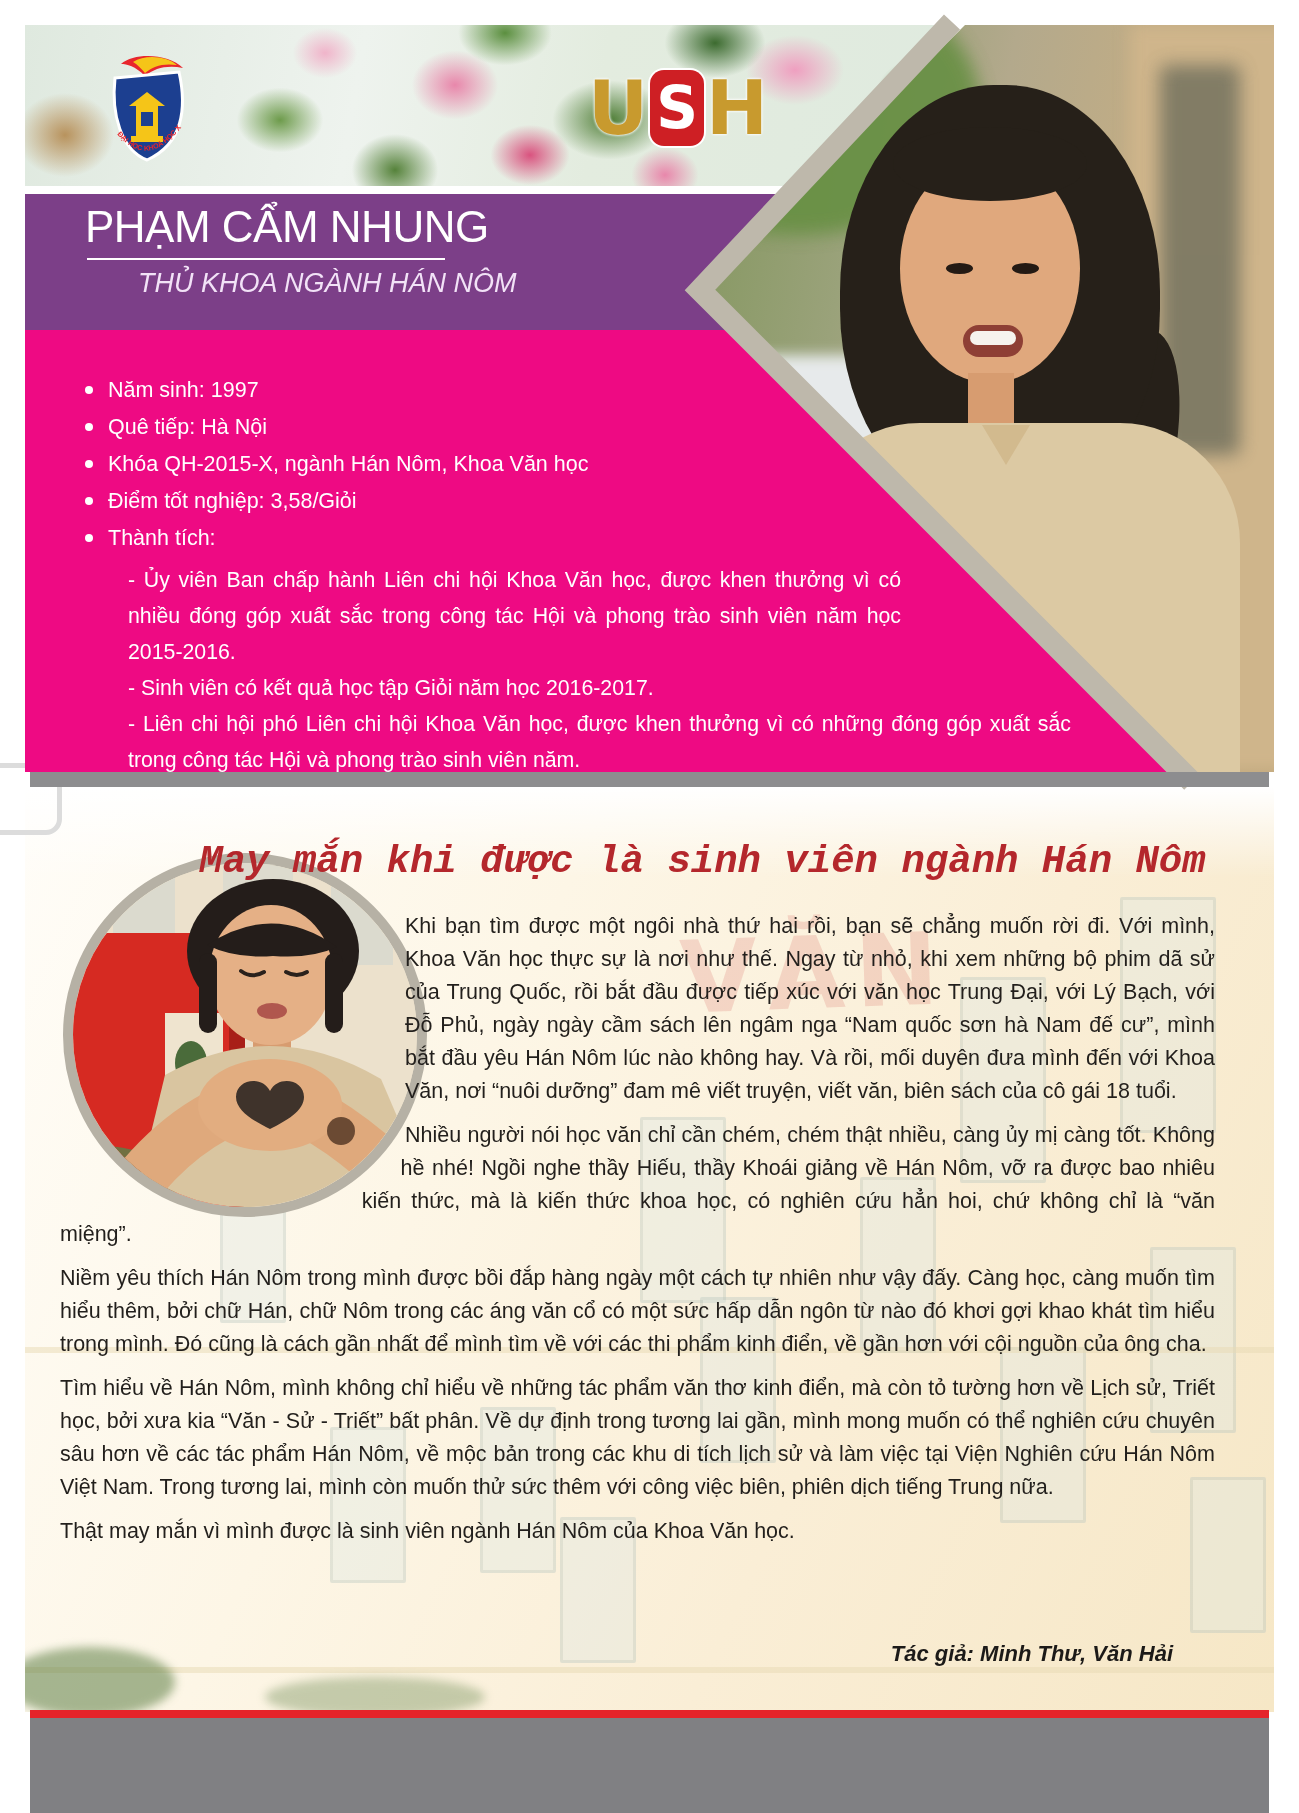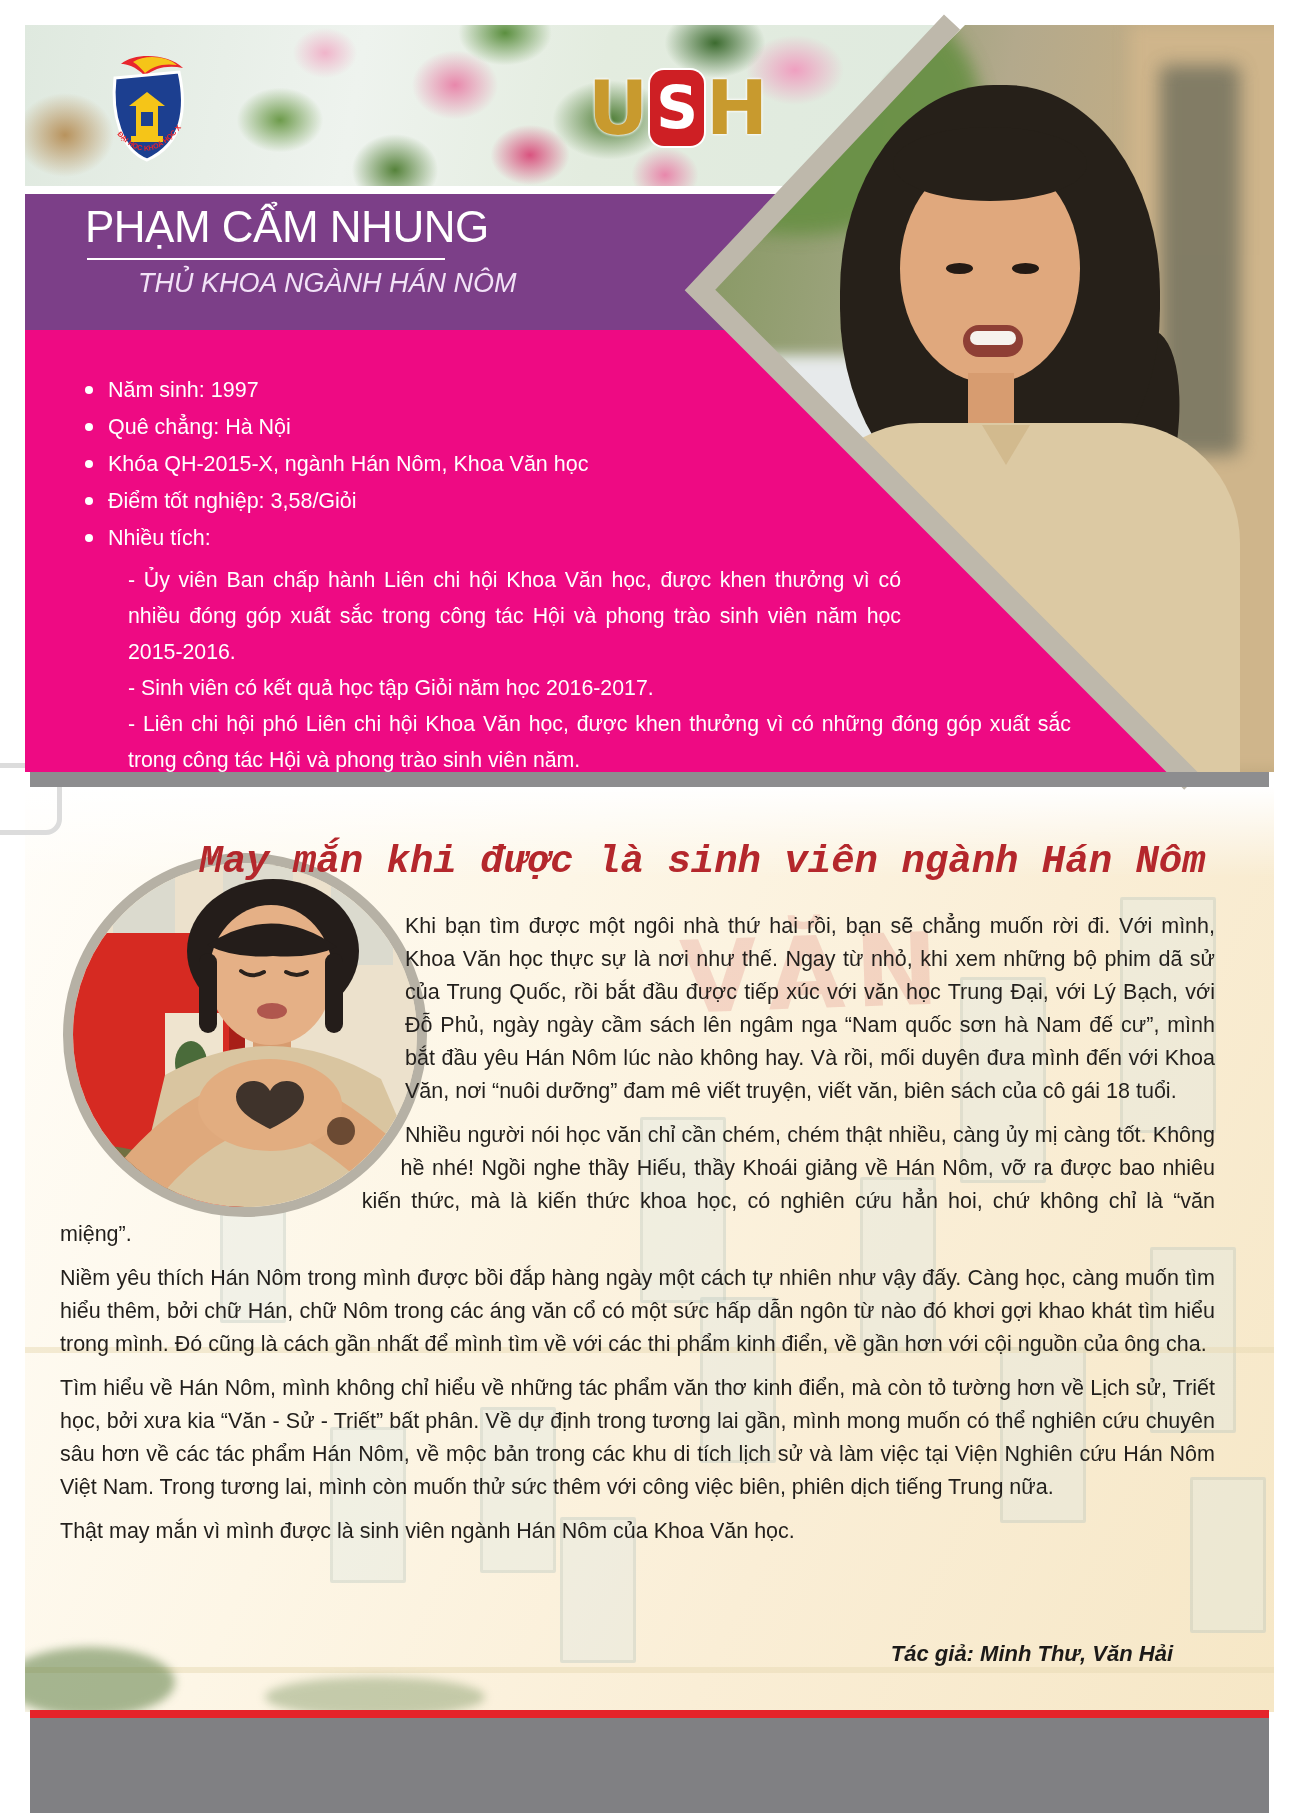--- a/index.html
+++ b/index.html
@@ -185,24 +185,24 @@
 
   <div class="abs banner">
     <div class="banner-name">PHẠM CẨM NHUNG</div>
     <div class="banner-rule"></div>
     <div class="banner-sub">THỦ KHOA NGÀNH HÁN NÔM</div>
   </div>
 
   <div class="abs pinkbox">
     <ul class="facts">
       <li><span class="dot"></span><span>Năm sinh: 1997</span></li>
-      <li><span class="dot"></span><span>Quê chẳng: Hà Nội</span></li>
+      <li><span class="dot"></span><span>Quê tiếp: Hà Nội</span></li>
       <li><span class="dot"></span><span>Khóa QH-2015-X, ngành Hán Nôm, Khoa Văn học</span></li>
       <li><span class="dot"></span><span>Điểm tốt nghiệp: 3,58/Giỏi</span></li>
-      <li><span class="dot"></span><span>Nhiều tích:</span></li>
+      <li><span class="dot"></span><span>Thành tích:</span></li>
     </ul>
     <div class="achv">
       <div class="a0">- Ủy viên Ban chấp hành Liên chi hội Khoa Văn học, được khen thưởng vì có nhiều đóng góp xuất sắc trong công tác Hội và phong trào sinh viên năm học 2015-2016.</div>
       <div class="a1">- Sinh viên có kết quả học tập Giỏi năm học 2016-2017.</div>
       <div class="a2">- Liên chi hội phó Liên chi hội Khoa Văn học, được khen thưởng vì có những đóng góp xuất sắc trong công tác Hội và phong trào sinh viên năm.</div>
     </div>
   </div>
 
   <svg class="abs bandsvg">
     <path d="M 952 22 L 700 290 L 1192 782" stroke="#beb8ab" stroke-width="22" fill="none"></path>

